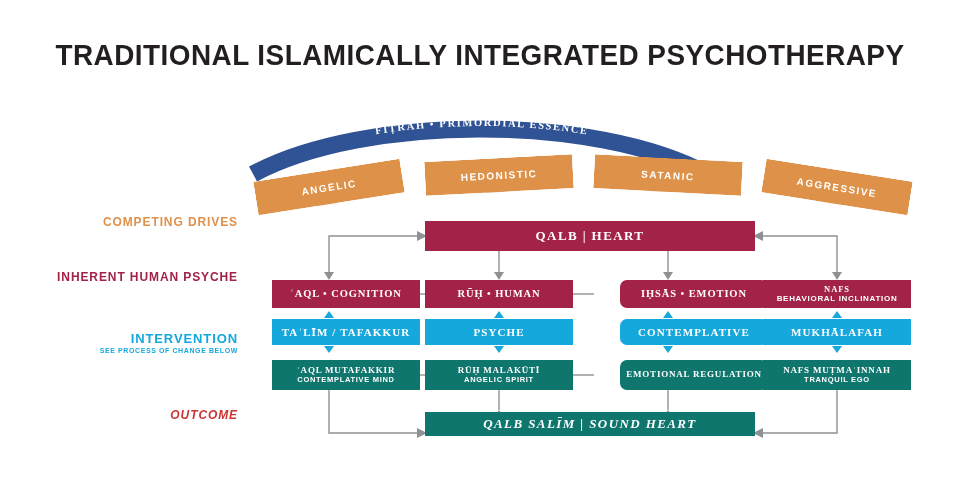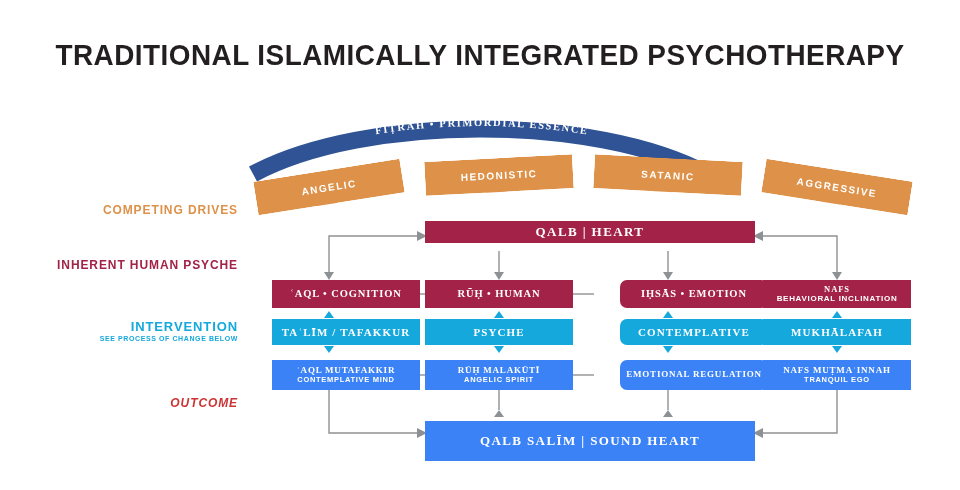--- a/index.html
+++ b/index.html
@@ -56,26 +56,26 @@
     font-family:"Liberation Serif", serif;
     font-weight:700;letter-spacing:1.1px;line-height:1.1;white-space:nowrap;
   }
   .box .l2{
     font-family:"Liberation Sans", sans-serif;
     font-weight:700;letter-spacing:.7px;line-height:1.15;white-space:nowrap;
   }
 
   .maroon{background:#a32247;}
   .cyan{background:#14a8dd;}
-  .red{background:#3b82f6;}
-
-  
-  #qalb{left:425px;top:221px;width:330px;height:22px;}
+  .red{background:#0f766e;}
+
+  
+  #qalb{left:425px;top:221px;width:330px;height:30px;}
   #qalb .l1{font-size:13px;letter-spacing:1.4px;}
-  #qalbsalim{left:425px;top:421px;width:330px;height:40px;}
+  #qalbsalim{left:425px;top:412px;width:330px;height:24px;font-style:italic;}
   #qalbsalim .l1{font-size:13px;letter-spacing:1.4px;}
 
   
   .col0{left:272px;}
   .col1{left:425px;}
   .col2{left:620px;border-radius:7px;}
   .col3{left:763px;}
   .rowpsy{top:280px;width:148px;height:28px;}
   .rowint{top:319px;width:148px;height:26px;}
   .rowout{top:360px;width:148px;height:30px;}
@@ -83,21 +83,21 @@
   .rowpsy .l1{font-size:10.5px;letter-spacing:.9px;}
   .rowpsy .l2{font-size:8px;}
   .rowpsy .l1.small{font-size:8.5px;letter-spacing:.9px;}
   .rowint .l1{font-size:11px;letter-spacing:1.1px;}
   .rowout .l1{font-size:9px;letter-spacing:.8px;}
   .rowout .l2{font-size:7.5px;}
 
   
   .rowlabel{
     position:absolute;right:722px;text-align:right;white-space:nowrap;
-    font-family:"Liberation Sans", sans-serif;font-weight:700;
+    font-family:"Liberation Sans", sans-serif;font-weight:700;margin-top:12px;
   }
   #lbl-drives{top:203px;right:722px;font-size:12px;letter-spacing:.9px;color:#dd9149;}
   #lbl-psyche{top:258px;right:722px;font-size:12px;letter-spacing:.9px;color:#a32247;}
   #lbl-interv{top:319px;right:722px;font-size:13px;letter-spacing:.9px;color:#14a8dd;}
   #lbl-interv .sub{
     display:block;margin-top:1px;font-size:7px;letter-spacing:.6px;font-weight:700;color:#14a8dd;
   }
   #lbl-outcome{top:396px;right:722px;font-size:12px;letter-spacing:.9px;color:#cc3333;font-style:italic;}
 
   

